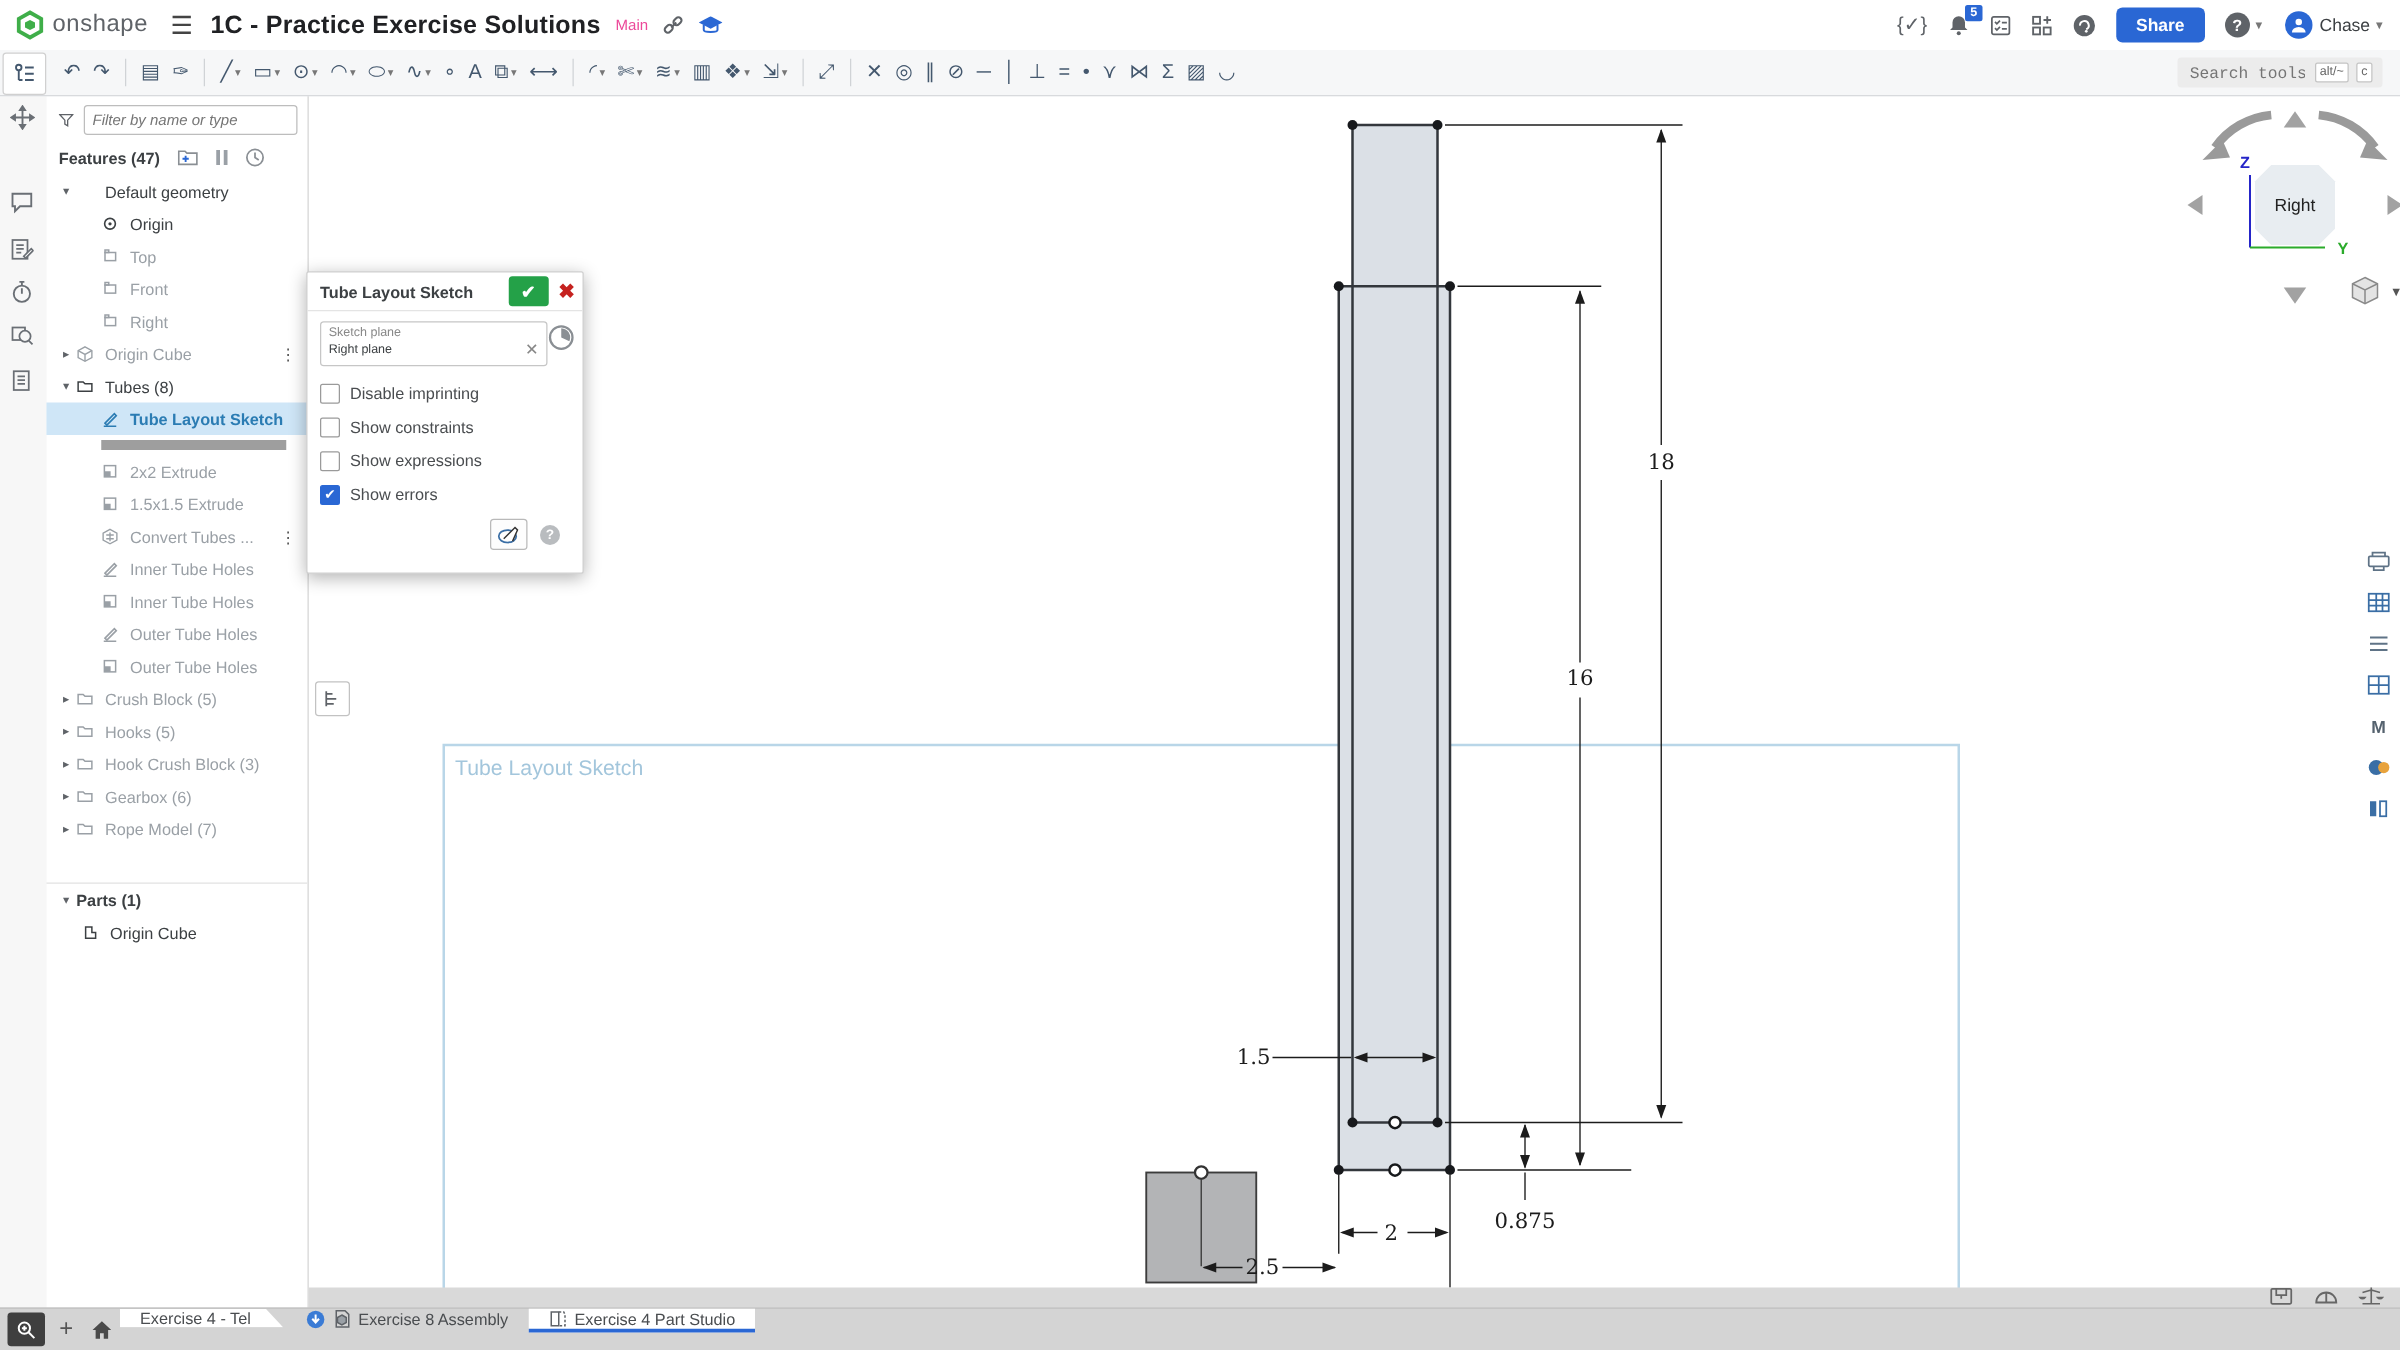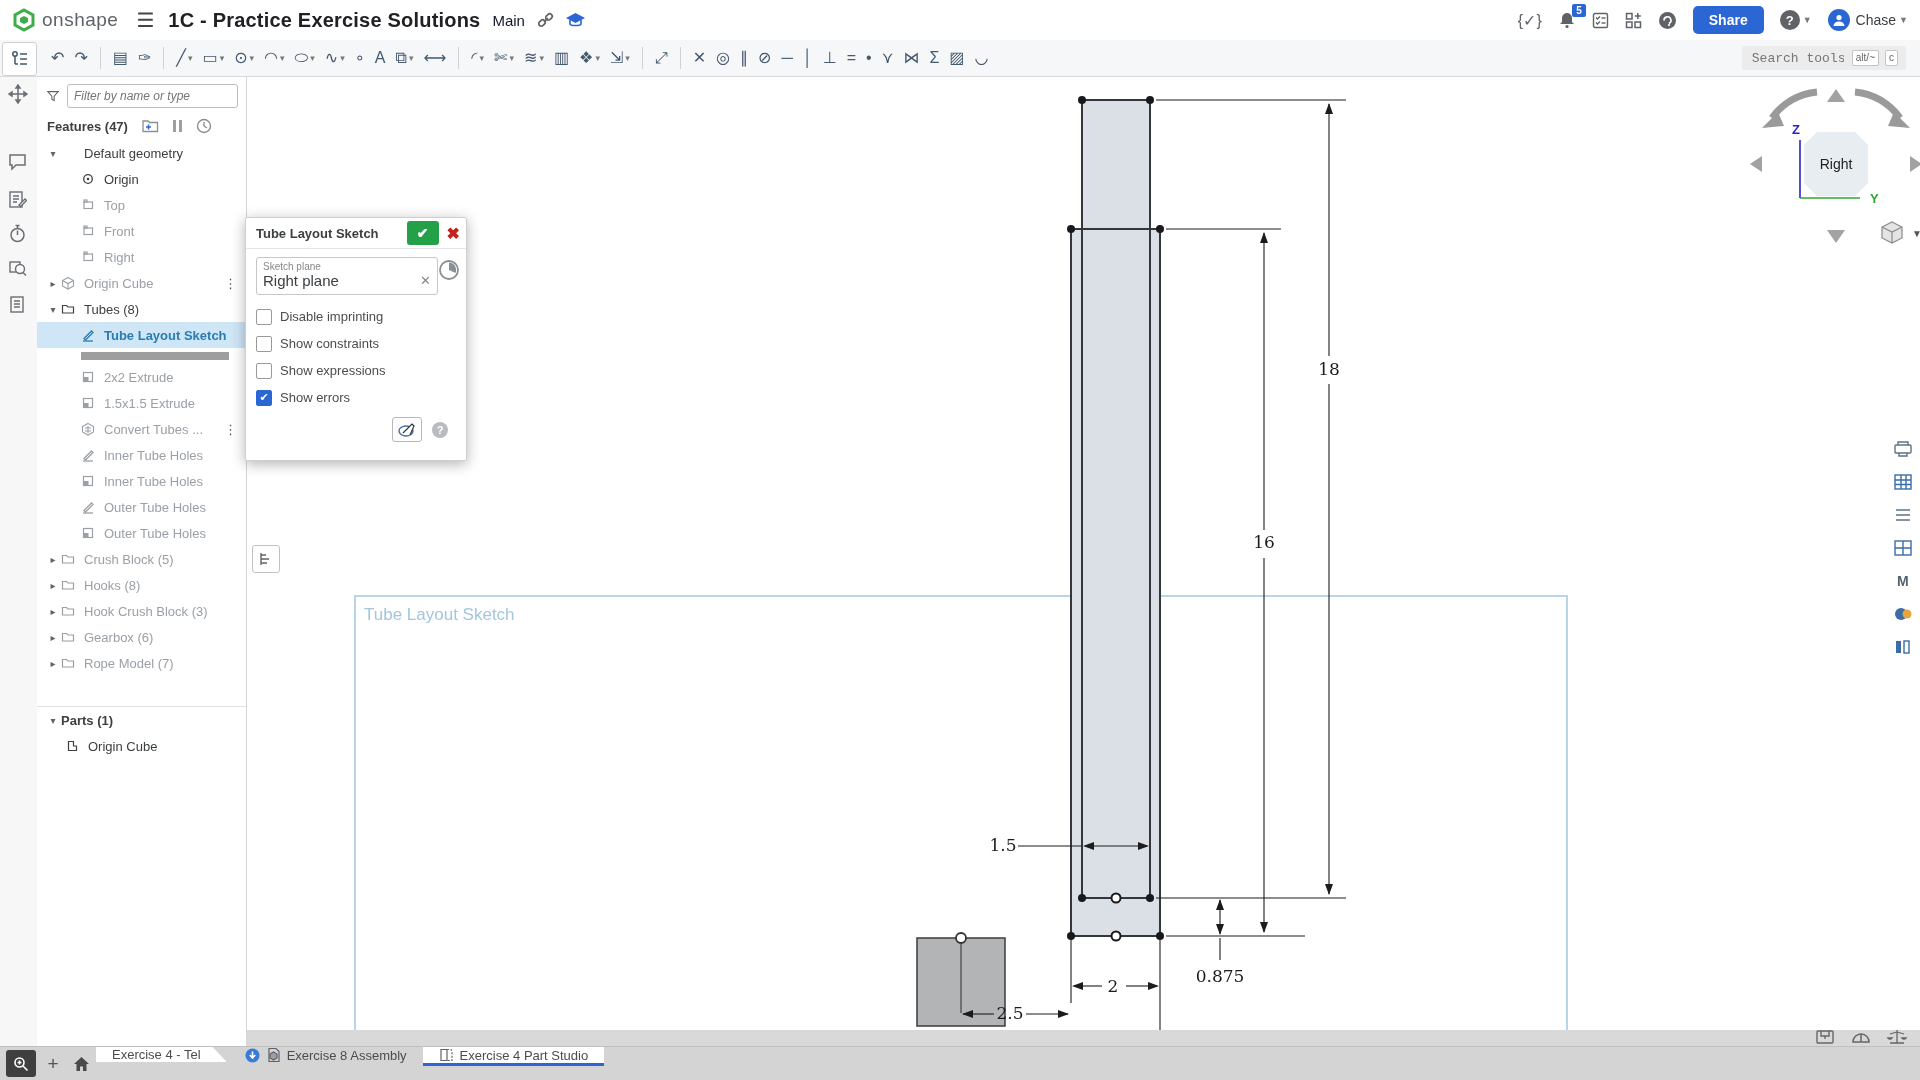--- a/index.html
+++ b/index.html
@@ -4,21 +4,21 @@
 <style>
   html,body{margin:0;padding:0;}
   body{width:1920px;height:1080px;overflow:hidden;position:relative;background:#fff;
        font-family:"Liberation Sans",sans-serif;-webkit-font-smoothing:antialiased;color:#3c4043;}
   
   .topbar{position:absolute;top:0;left:0;right:0;height:40px;background:#fff;display:flex;align-items:center;padding:0 12px;z-index:8;}
   .logo{display:flex;align-items:center;gap:6px;}
   .logo-text{font-size:19px;color:#5f6368;letter-spacing:.5px;}
   .hamburger{font-size:20px;color:#444;margin:0 14px 0 18px;cursor:pointer;}
   .doc-title{font-size:20px;font-weight:bold;color:#202124;letter-spacing:.2px;}
-  .branch{font-size:15px;color:#0f172a;margin-left:12px;}
+  .branch{font-size:12px;color:#ec4899;margin-left:12px;}
   .tb-ico{margin-left:12px;color:#5f6368;display:inline-flex;align-items:center;}
   .top-right{margin-left:auto;display:flex;align-items:center;gap:16px;}
   .hdr-glyph{font-size:15px;color:#5f6368;position:relative;display:inline-flex;align-items:center;}
   .badge{position:absolute;top:-7px;right:-10px;background:#2a67d4;color:#fff;font-size:10px;font-weight:bold;
          padding:1px 4px;border-radius:2px;line-height:11px;}
   .share-btn{background:#2a67d4;color:#fff;font-size:14px;font-weight:bold;border:none;border-radius:5px;
              padding:6px 16px;cursor:pointer;}
   .circle-dark{width:20px;height:20px;border-radius:50%;background:#5f6368;color:#fff;font-size:13px;font-weight:bold;
                display:inline-flex;align-items:center;justify-content:center;}
   .avatar{width:22px;height:22px;border-radius:50%;background:#2a67d4;display:inline-flex;align-items:center;justify-content:center;}
@@ -82,21 +82,21 @@
           box-shadow:0 3px 14px rgba(0,0,0,.3);z-index:10;}
   .dlg-hdr{display:flex;align-items:center;height:30px;border-bottom:1px solid #e4e4e4;padding:0 6px 0 10px;}
   .dlg-title{font-size:13px;font-weight:bold;color:#3c4043;flex:1;}
   .ok-btn{width:32px;height:24px;background:#24a148;border:none;border-radius:3px;color:#fff;font-size:14px;
           font-weight:bold;cursor:pointer;line-height:22px;}
   .x-btn{color:#c5221f;font-size:16px;font-weight:bold;margin-left:8px;cursor:pointer;}
   .dlg-body{position:relative;padding:8px 10px 10px 10px;}
   .fieldbox{border:1px solid #c6c6c6;border-radius:3px;width:168px;padding:3px 6px 5px 6px;}
   .fieldbox .flab{font-size:10px;color:#888;}
   .fieldbox .frow{display:flex;align-items:center;}
-  .fieldbox .fval{font-size:15px;color:#3c4043;flex:1;}
+  .fieldbox .fval{font-size:10px;color:#3c4043;flex:1;}
   .fieldbox .fclear{color:#888;font-size:13px;cursor:pointer;}
   .dlg-clock{position:absolute;right:6px;top:10px;cursor:pointer;}
   .cbrow{display:flex;align-items:center;height:27px;gap:8px;cursor:pointer;}
   .cb{width:14px;height:14px;border:1px solid #9a9a9a;border-radius:2px;display:inline-flex;align-items:center;
       justify-content:center;font-size:11px;background:#fff;color:transparent;flex:0 0 14px;}
   .cb.on{background:#2a67d4;border-color:#2a67d4;color:#fff;}
   .cbrow .cblab{font-size:13px;color:#4a4d50;}
   .dlg-foot{display:flex;justify-content:flex-end;align-items:center;gap:10px;padding:6px 8px 8px 0;}
   .sketch-btn{width:28px;height:23px;border:1px solid #b9b9b9;border-radius:3px;background:#fdfdfd;display:inline-flex;
               align-items:center;justify-content:center;cursor:pointer;}
@@ -548,21 +548,21 @@
         </span>
         <span>Crush Block (5)</span>
       </div>
       <div class="trow greyed-italic" style="padding-left: 8px;">
         <span class="exp">▸</span>
         <span class="fico">
           <svg width="14" height="14" viewBox="0 0 14 14" fill="none" stroke="currentColor" stroke-width="1.2">
             <path d="M1.5,3.5 h4 l1.5,1.5 h5.5 v6 h-11 z"></path>
           </svg>
         </span>
-        <span>Hooks (8)</span>
+        <span>Hooks (5)</span>
       </div>
       <div class="trow greyed-italic" style="padding-left: 8px;">
         <span class="exp">▸</span>
         <span class="fico">
           <svg width="14" height="14" viewBox="0 0 14 14" fill="none" stroke="currentColor" stroke-width="1.2">
             <path d="M1.5,3.5 h4 l1.5,1.5 h5.5 v6 h-11 z"></path>
           </svg>
         </span>
         <span>Hook Crush Block (3)</span>
       </div>

